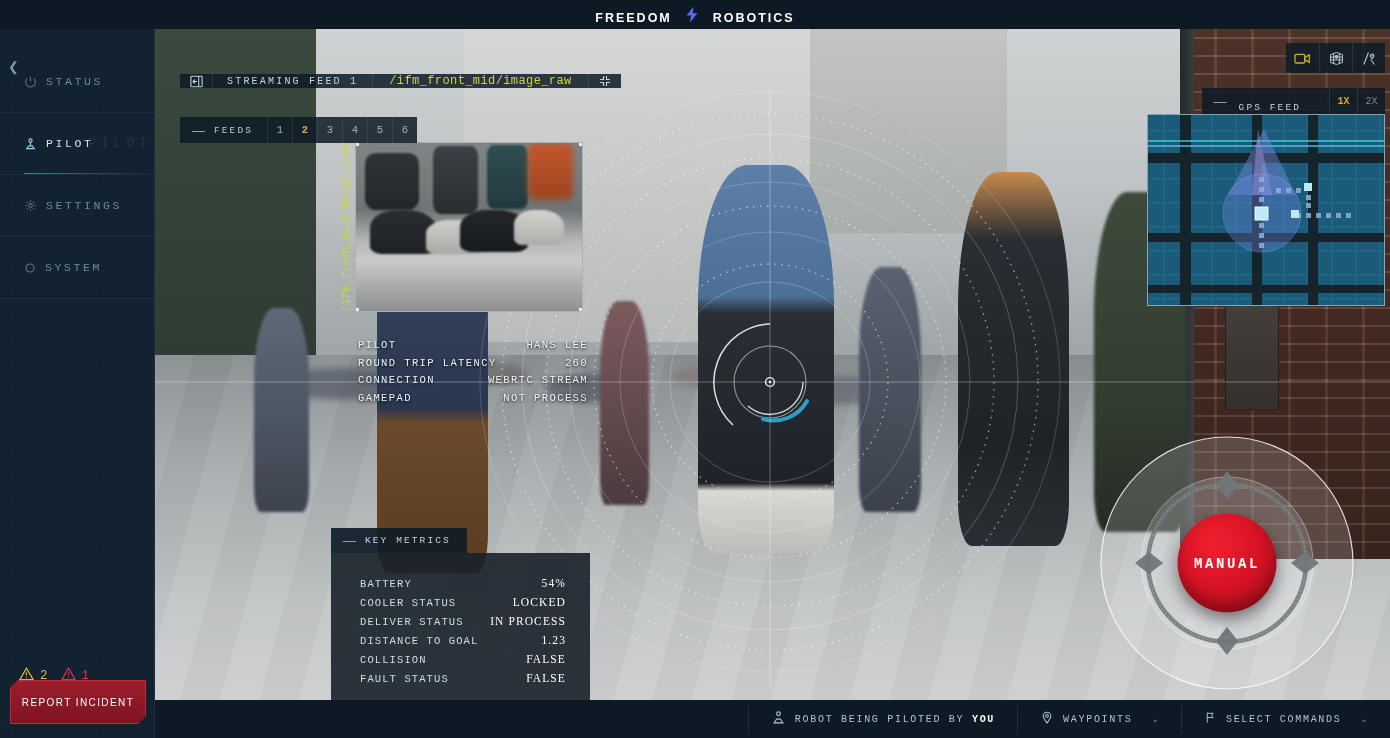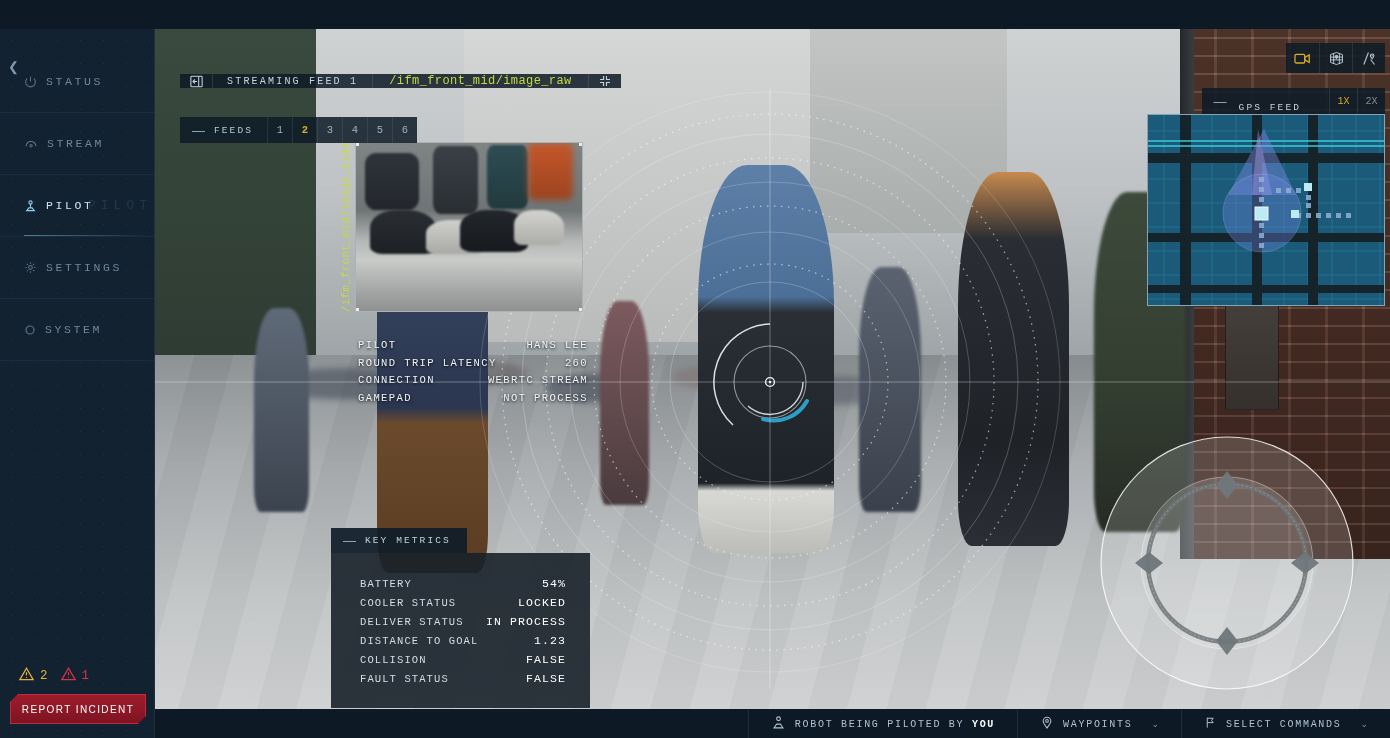--- a/index.html
+++ b/index.html
@@ -97,21 +97,21 @@
     position: absolute; left: 18px; bottom: 52px;
     display: flex; align-items: center; gap: 12px;
   }
   .warn { display: flex; align-items: center; gap: 5px; }
   .warn .cnt { font-size: 12.5px; font-family: "Liberation Mono", monospace; }
   .warn.amber .cnt { color: #e5b13a; }
   .warn.red .cnt { color: #d9334a; }
 
   .report-btn {
     position: absolute; left: 10px; bottom: 14px;
-    width: 136px; height: 30px;
+    width: 136px; height: 44px;
     background: linear-gradient(180deg,#9d1d2c 0%, #7e1322 100%);
     border: 1px solid #c02a3c;
     color: #ffffff; font-size: 10px; letter-spacing: 1.4px;
     display: flex; align-items: center; justify-content: center;
     cursor: pointer;
     clip-path: polygon(8px 0, 100% 0, 100% calc(100% - 8px), calc(100% - 8px) 100%, 0 100%, 0 8px);
     font-family: "Liberation Sans", sans-serif;
   }
 
   
@@ -287,21 +287,21 @@
   }
   .km-body {
     position: absolute; left: 176px; top: 524px;
     width: 259px; height: 155px;
     background: rgba(24,33,42,.9);
     z-index: 11;
     padding: 24px 24px 0 29px;
   }
   .km-row { display: flex; justify-content: space-between; align-items: baseline; margin-bottom: 6px; }
   .km-k { font-size: 10.5px; letter-spacing: 1.1px; color: #d2dde6; font-family:"Liberation Mono", monospace; }
-  .km-v { font-size: 11.5px; letter-spacing: 1.1px; color: #ffffff; font-family:Liberation Mono, monospace; }
+  .km-v { font-size: 11.5px; letter-spacing: 1.1px; color: #ffffff; font-family:Liberation Serif, serif; }
 
   
   .camtools {
     position: absolute; right: 5px; top: 14px;
     height: 30px; display: flex; align-items: center;
     background: rgba(14,27,39,.86);
     z-index: 12;
   }
   .ct-btn {
     width: 33px; height: 30px; display: flex; align-items:center; justify-content:center;
@@ -314,21 +314,21 @@
     height: 26px; display: flex; align-items: center;
     background: rgba(14,27,39,.88);
     z-index: 12;
   }
   .gps-lbl { font-size: 9.5px; letter-spacing: 2.1px; color: #c2d3e0; padding: 0 28px 0 3px; font-family:Liberation Mono, monospace;margin-top:12px; }
   .zx {
     width: 28px; height: 26px; display:flex; align-items:center; justify-content:center;
     font-size: 10px; color: #7b8d9b; cursor:pointer; font-family:"Liberation Mono", monospace;
     border-left: 1px solid rgba(120,150,175,.2);
   }
-  .zx.sel { color: #d8ab2b; font-weight: normal; }
+  .zx.sel { color: #d8ab2b; font-weight: bold; }
 
   .gpsmap {
     position: absolute; right: 5px; top: 85px;
     width: 238px; height: 192px;
     z-index: 11;
     border: 1px solid rgba(220,235,245,.55);
     overflow: hidden;
     background: #17536e;
   }
 
@@ -349,21 +349,21 @@
     z-index: 3;
   }
   .mbtn span {
     color: #ffffff; font-size: 14px; letter-spacing: 2.6px; font-weight: bold;
     font-family: "Liberation Mono", monospace;
   }
 
   
   .bottombar {
     position: absolute; left: 155px; bottom: 0;
-    width: 1235px; height: 28px;
+    width: 1235px; height: 38px;
     background: #0d1a26;
     display: flex; align-items: center; justify-content: flex-end;
     z-index: 30;
   }
   .bb-seg {
     display: flex; align-items: center; gap: 9px;
     height: 29px; padding: 0 22px;
     border-left: 1px solid #1e3144;
     cursor: pointer;
   }
@@ -373,47 +373,55 @@
   }
   .bb-txt b { color: #ffffff; }
   .chev { color: #8296a6; font-size: 9px; margin-left: 10px; }
   .bb-seg.plain { border-left: 1px solid #1e3144; }
 </style>
 </head>
 <body>
 
 <div id="app">
 
+  <div class="brandbar">
+    <div class="logo-text">
+      <span>FREEDOM</span>
+      <span class="bolt">
+        <svg width="16" height="17" viewBox="0 0 16 17">
+          <defs>
+              <linearGradient id="bg1" x1="0" y1="0" x2="1" y2="1">
+            <stop offset="0%" stop-color="#2f7ef0"></stop>
+                <stop offset="100%" stop-color="#9a4df0"></stop>
+          </linearGradient>
+            </defs>
+          <path d="M9.6 0.5 L2.6 9.4 H7.0 L6.1 16.5 L13.4 7.3 H8.8 Z" fill="url(#bg1)"></path>
+        </svg>
+      </span>
+      <span>ROBOTICS</span>
+    </div>
+  </div>
 
   <div class="sidebar">
 
     <div class="collapse-arrow">❮</div>
 
 
     <div class="nav">
 
       <div class="nav-item">
         <span class="nico">
           <svg width="13" height="13" viewBox="0 0 24 24" fill="none" stroke="currentColor" stroke-width="2">
             <path d="M12 3v9"></path>
               <path d="M5.6 6.6a9 9 0 1 0 12.8 0"></path>
           </svg>
         </span>
         <span class="lbl">STATUS</span>
       </div>
 
-      <div class="nav-item">
-        <span class="nico">
-          <svg width="14" height="13" viewBox="0 0 24 24" fill="none" stroke="currentColor" stroke-width="2">
-            <path d="M3 17c0-5 4-9 9-9s9 4 9 9"></path>
-              <circle cx="12" cy="16" r="2.2"></circle>
-          </svg>
-        </span>
-        <span class="lbl">STREAM</span>
-      </div>
 
       <div class="nav-item active">
         <span class="nico">
           <svg width="13" height="14" viewBox="0 0 24 24" fill="none" stroke="currentColor" stroke-width="2">
             <circle cx="12" cy="5.5" r="3"></circle>
               <path d="M12 8.5v7"></path>
             <path d="M5 20.5l4-5h6l4 5z"></path>
           </svg>
         </span>
         <span class="lbl">PILOT</span>
@@ -698,20 +706,23 @@
         <circle cx="128" cy="128" r="86" fill="rgba(255,255,255,.14)" stroke="rgba(255,255,255,.38)" stroke-width="1"></circle>
         <circle cx="128" cy="128" r="79" fill="none" stroke="#6e7578" stroke-width="4.5" opacity=".85"></circle>
         <circle cx="128" cy="128" r="79" fill="none" stroke="#ffffff" stroke-width="1" opacity=".3" stroke-dasharray="1.6 3"></circle>
         <g fill="#70777a" opacity=".95">
           <path d="M128 36 l11 14 -11 14 -11 -14z"></path>
           <path d="M128 220 l11 -14 -11 -14 -11 14z"></path>
           <path d="M36 128 l14 11 14 -11 -14 -11z"></path>
           <path d="M220 128 l-14 11 -14 -11 14 -11z"></path>
         </g>
       </svg>
+      <div class="mbtn">
+        <span>MANUAL</span>
+      </div>
     </div>
 
   </div>
 
   <div class="bottombar">
 
     <div class="bb-seg plain">
       <span>
         <svg width="15" height="15" viewBox="0 0 24 24" fill="none" stroke="#b0c2d0" stroke-width="1.8">
           <circle cx="12" cy="6" r="3"></circle>

